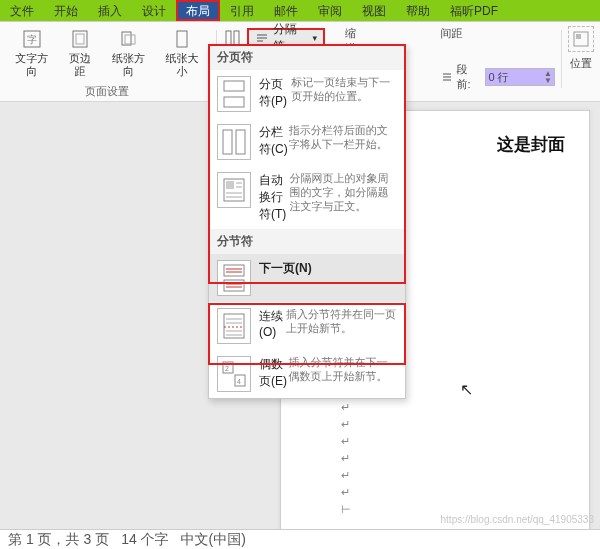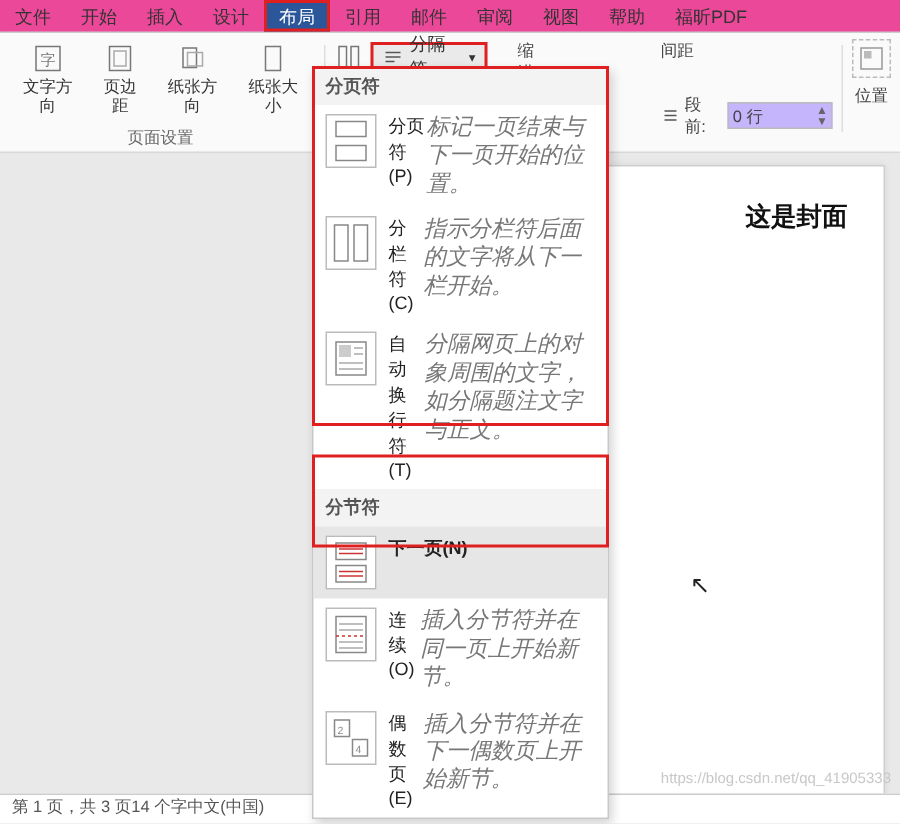--- a/index.html
+++ b/index.html
@@ -10,21 +10,21 @@
     background: #f0f0f0;
     color: #333;
     width: 600px;
     height: 549px;
     overflow: hidden;
     position: relative;
   }
   
   .tabs {
     display: flex;
-    background: #ec4899;
+    background: #84cc16;
     border-bottom: 1px solid #ccc;
     height: 22px;
   }
   .tab {
     padding: 3px 10px 2px;
     cursor: pointer;
   }
   .tab.active {
     color: #fff;
     background: #2b579a;
@@ -134,21 +134,21 @@
   }
   .menu-item.hover { background:#e6e6e6; }
   .mi-ico {
     width:34px; height:36px; flex:0 0 34px;
     border:1px solid #bbb; background:#fff;
     display:flex; align-items:center; justify-content:center;
   }
   .mi-text { display:flex; flex-direction:row; gap:1px; }
   .mi-title { font-size:12px; color:#222; }
   .menu-item.hover .mi-title { font-weight:bold; }
-  .mi-desc { font-size:15px; color:#777; line-height:1.25;font-style:italic; }
+  .mi-desc { font-size:11px; color:#777; line-height:1.25; }
   
   .doc-area {
     position:absolute;
     left:0; top:102px; right:0; bottom:20px;
     background:#e9e9e9;
     overflow:hidden;
   }
   .page {
     position:absolute;
     left:280px; top:8px;
@@ -170,23 +170,23 @@
   .cursor-arrow {
     position:absolute; left:460px; top:380px; z-index:50;
     font-size:16px; color:#222;
   }
   
   .status {
     position:absolute; left:0; right:0; bottom:0;
     height:20px;
     background:#fff;
     border-top:1px solid #ccc;
-    display:flex; align-items:flex-start;
+    display:flex; align-items:flex-end;
     padding:0 8px;
-    font-size:11px; color:#555; 
+    font-size:14px; color:#555; gap:12px;
   }
   .watermark {
     position:absolute; right:6px; bottom:24px;
     font-size:10px; color:#c8c8c8; z-index:2;text-align:right;
   }
   svg { display:block; }
 </style>
 </head>
 <body>
 

